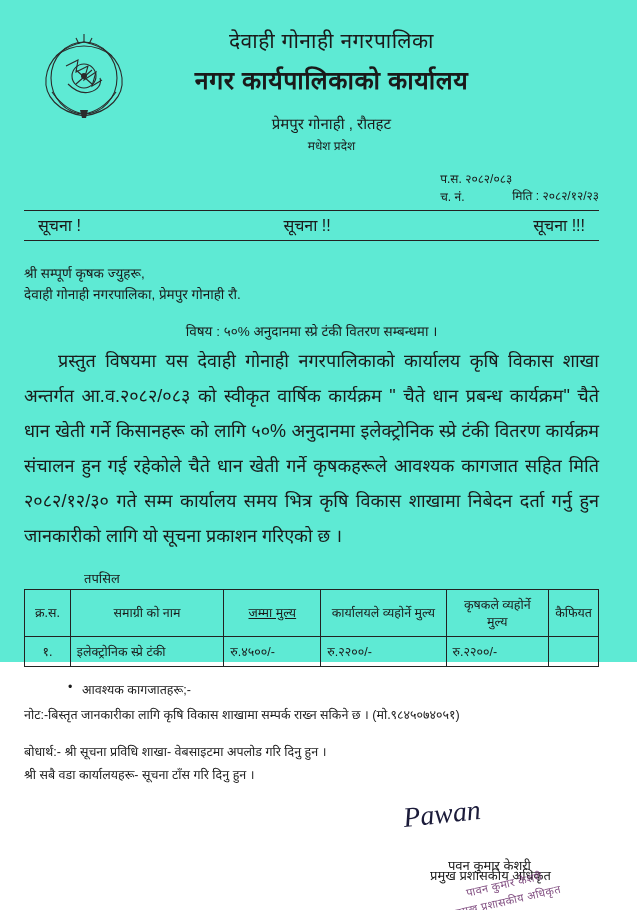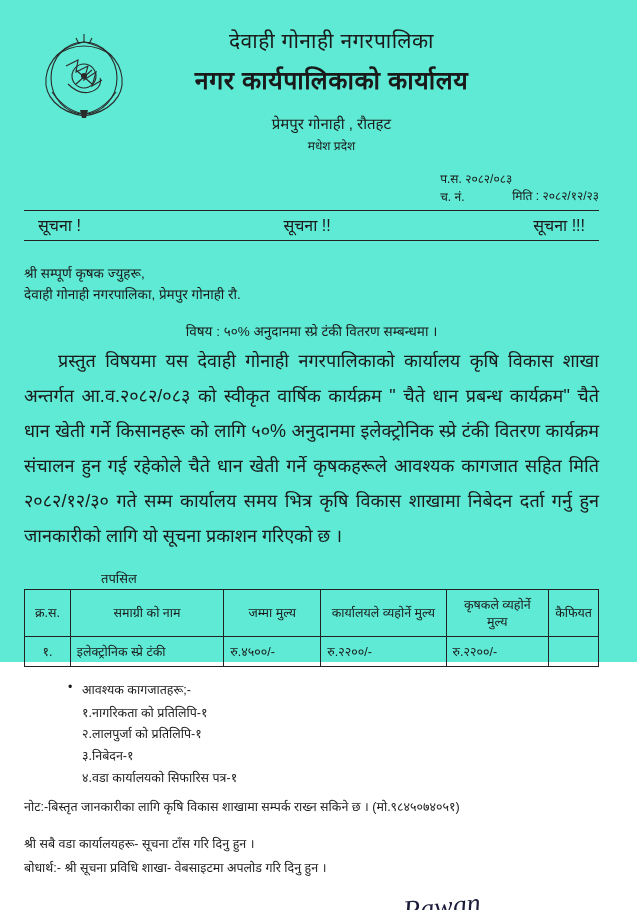--- a/index.html
+++ b/index.html
@@ -112,21 +112,21 @@
     margin-top: 4px;
     font-size: 18px;
     line-height: 1.95;
     text-align: justify;
     text-indent: 34px;
     font-family: "Liberation Sans", sans-serif;
   }
 
   .tapasil {
     margin-top: 14px;
-    margin-left: 77px;
+    margin-left: 60px;
     font-size: 13px;
     font-family: Liberation Mono, monospace;
   }
 
   
   table.detail {
     margin-top: 2px;
     border-collapse: collapse;
     width: 100%;
     font-size: 12.5px;
@@ -136,21 +136,21 @@
     border: 1px solid #222;
     padding: 6px 6px;
     text-align: left;
     font-weight: normal;
     vertical-align: middle;
   }
   table.detail th { text-align: center; }
   table.detail td.c { text-align: center; }
   .col-sn { width: 8%; }
   .col-name { width: 27%; }
-  .col-total { width: 17%; }
+  .col-total { width: 17%; text-decoration: underline; }
   .col-office { width: 22%; }
   .col-farmer { width: 18%; }
   .col-remark { width: 12%; }
 
   
   .docs {
     margin-top: 14px;
     margin-left: 46px;
     font-size: 12.5px;
     font-family: "Liberation Sans", sans-serif;
@@ -309,36 +309,30 @@
         <td>रु.४५००/-</td>
         <td>रु.२२००/-</td>
         <td>रु.२२००/-</td>
         <td></td>
       </tr>
     </tbody>
   </table>
 
   <div class="docs">
     <div class="docs-title">आवश्यक कागजातहरू;-</div>
-    <ol>
-      <li>१.नागरिकता को प्रतिलिपि-१</li>
-      <li>२.लालपुर्जा को प्रतिलिपि-१</li>
-      <li>३.निबेदन-१</li>
-      <li>४.वडा कार्यालयको सिफारिस पत्र-१</li>
-    </ol>
   </div>
 
   <div class="note">नोट:-बिस्तृत जानकारीका लागि कृषि विकास शाखामा सम्पर्क राख्न सकिने छ । (मो.९८४५०७४०५१)</div>
 
   <div class="copies">
-    <div>श्री सबै वडा कार्यालयहरू- सूचना टाँस गरि दिनु हुन ।</div>
     <div>
       <span>बोधार्थ:-</span>
       <span>श्री सूचना प्रविधि शाखा- वेबसाइटमा अपलोड गरि दिनु हुन ।</span>
     </div>
+    <div>श्री सबै वडा कार्यालयहरू- सूचना टाँस गरि दिनु हुन ।</div>
   </div>
 
   <div class="sigblock">
     <div class="sig-script">Pawan</div>
     <div class="sig-name">पवन कुमार केशरी</div>
     <div class="sig-post">प्रमुख प्रशासकीय अधिकृत</div>
     <div class="stamp">
       <div>पावन कुमार केशरी</div>
       <div>प्रमुख प्रशासकीय अधिकृत</div>
     </div>

